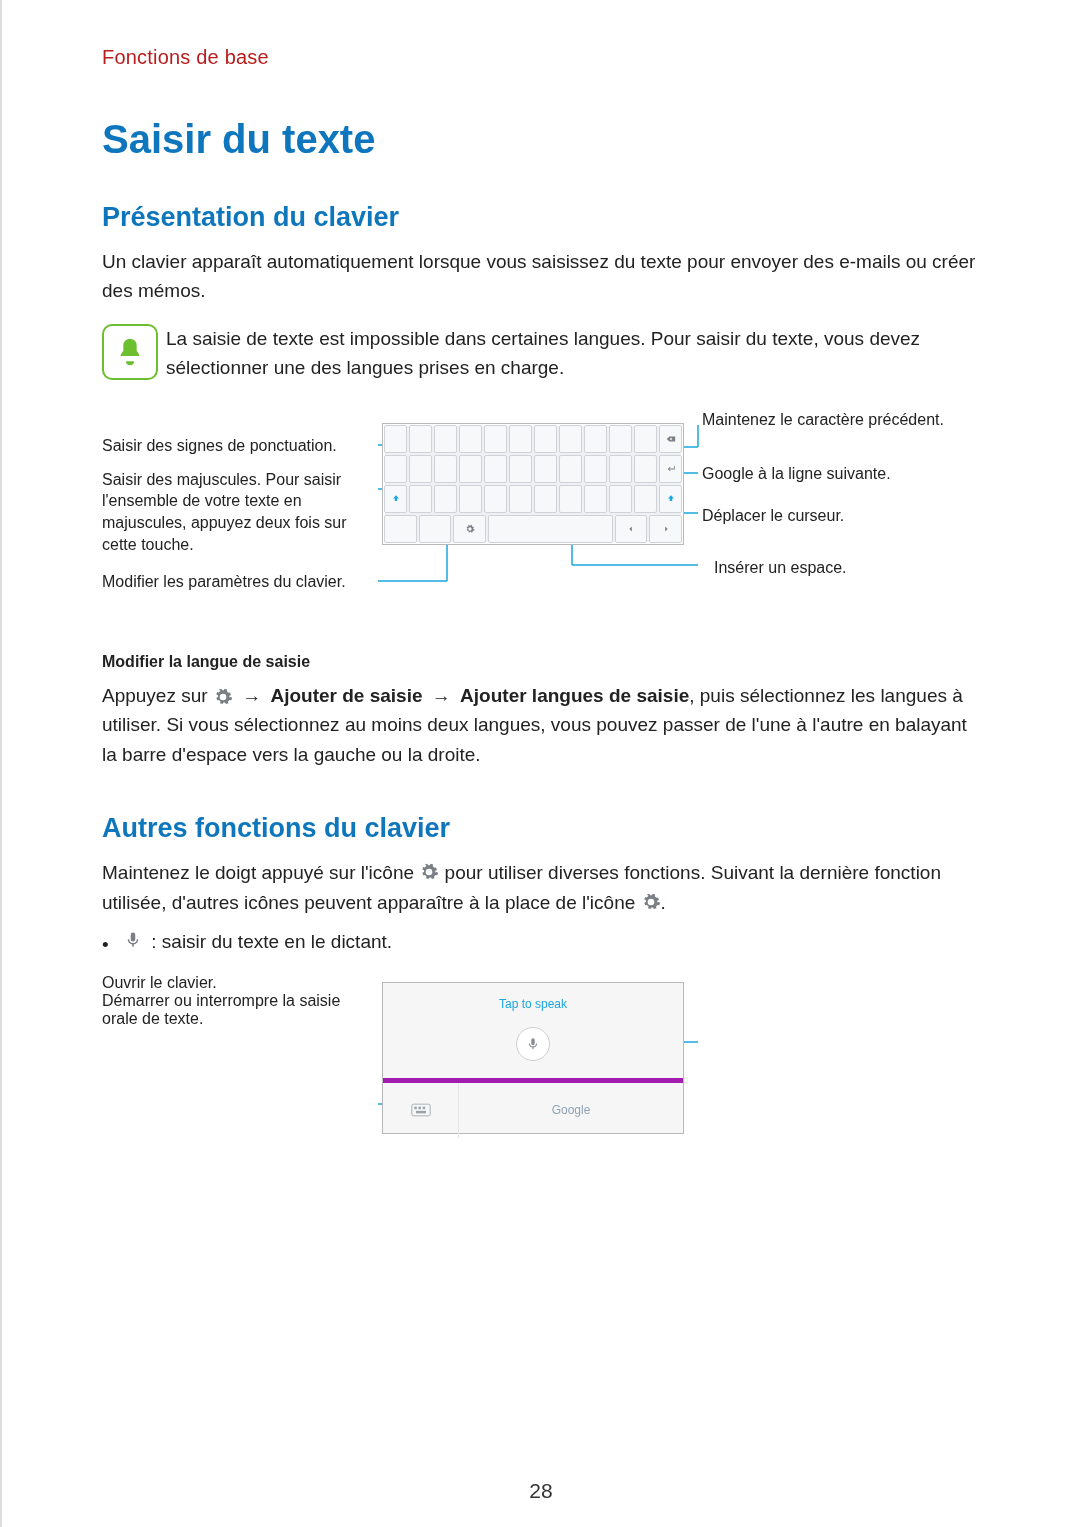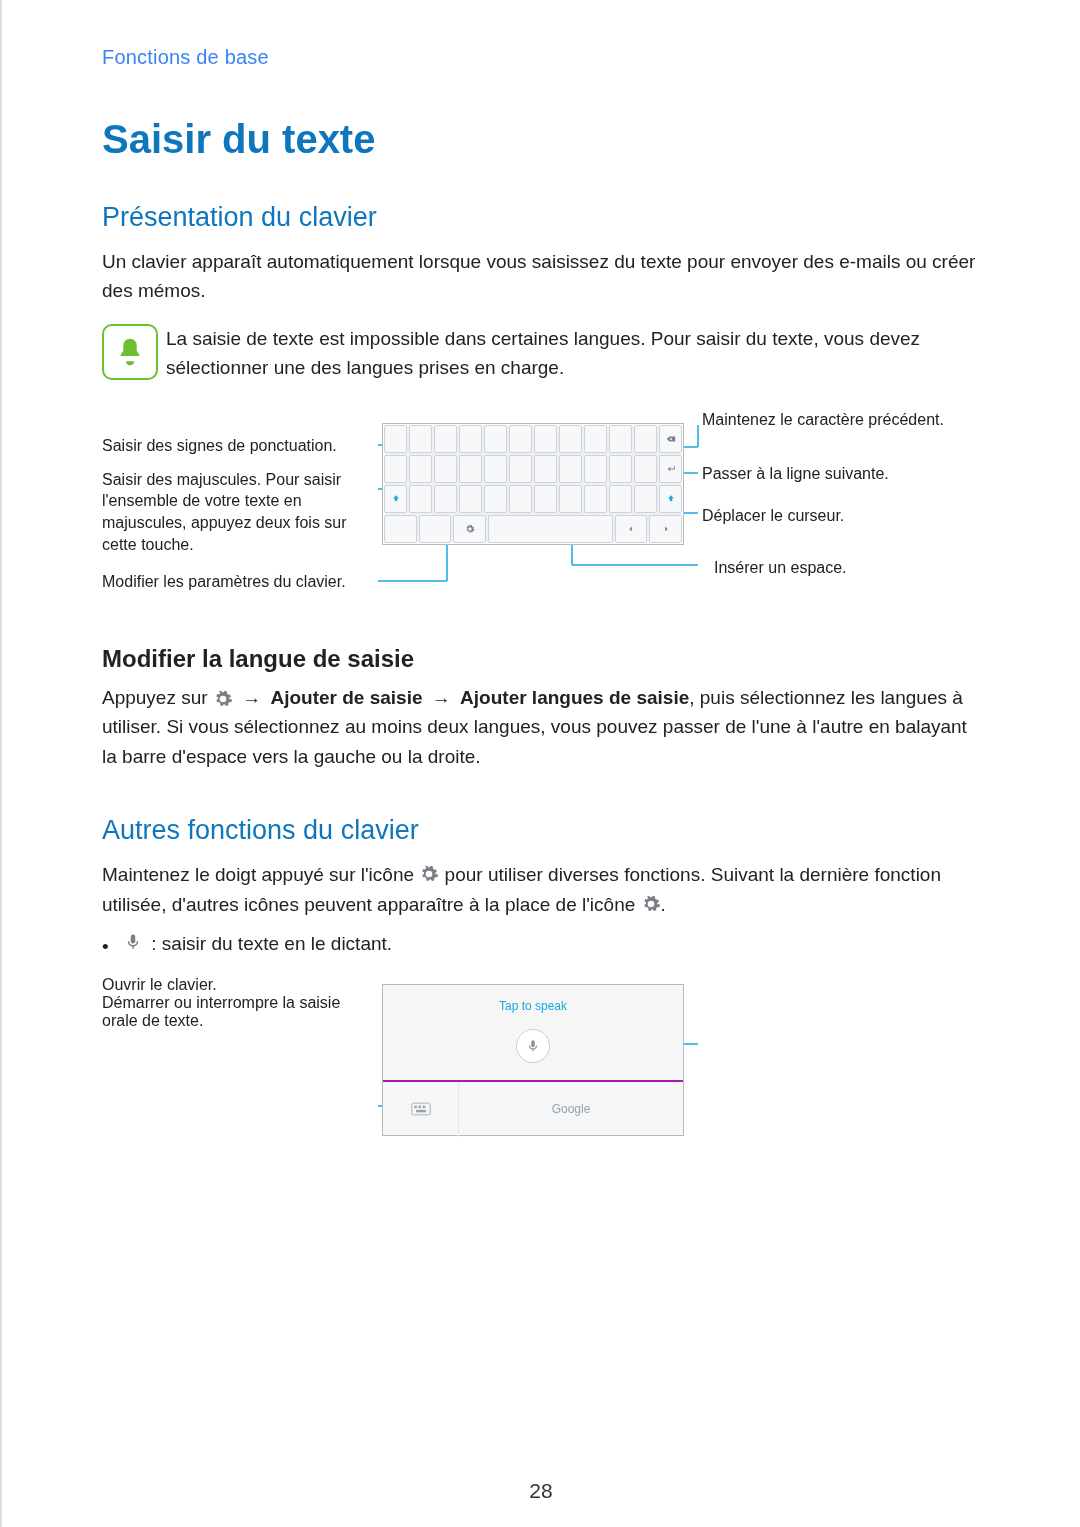--- a/index.html
+++ b/index.html
@@ -1,20 +1,20 @@
 <!DOCTYPE html>
 <html><head>
 <meta charset="utf-8">
 <style>
   html,body{margin:0;padding:0;background:#fff;color:#222;font-family:"Segoe UI","Helvetica Neue",Arial,sans-serif;}
   .page{width:1080px;min-height:1527px;margin:0 auto;box-sizing:border-box;padding:46px 100px 30px 100px;position:relative;border-left:2px solid #dcdcdc;}
-  .breadcrumb{font-size:20px;color:#3b82f6;letter-spacing:.2px;margin-bottom:48px;}
+  .breadcrumb{font-size:20px;color:#b91c1c;letter-spacing:.2px;margin-bottom:48px;}
   h1{font-size:40px;font-weight:700;color:#0e76bc;margin:0 0 40px 0;}
-  h2{font-size:27px;font-weight:400;color:#0e76bc;margin:0 0 14px 0;}
-  h3{font-size:24px;font-weight:700;color:#222;margin:26px 0 10px 0;}
+  h2{font-size:27px;font-weight:700;color:#0e76bc;margin:0 0 14px 0;}
+  h3{font-size:16px;font-weight:700;color:#222;margin:34px 0 10px 0;}
   p{font-size:19px;line-height:1.55;margin:0 0 8px 0;color:#222;}
   .notebox{display:flex;align-items:flex-start;gap:8px;margin:18px 0 26px 0;}
   .note-icon{width:52px;height:52px;border:2px solid #6cbf2e;border-radius:10px;display:flex;align-items:center;justify-content:center;flex:0 0 52px;}
   .note-icon svg{width:32px;height:32px;}
   .note-text{flex:1;font-size:19px;line-height:1.55;}
   .kbdiagram{position:relative;width:100%;height:210px;margin:8px 0 0 0;}
   .kbdiagram .lbl{position:absolute;font-size:16px;color:#222;line-height:1.35;}
   .kbdiagram .leftlbl{text-align:left;}
   .kbdiagram .rightlbl{text-align:left;}
   .kbd-img{position:absolute;left:280px;top:14px;width:300px;height:120px;border:1px solid #b8b8b8;background:#eef0f3;box-shadow:inset 0 0 0 2px #fff;}
@@ -26,21 +26,21 @@
   .leader{position:absolute;stroke:#1aa7df;stroke-width:1.5;fill:none;}
   .inlinepara .gear{vertical-align:middle;}
   .arrow{margin:0 4px;}
   .bold{font-weight:700;}
   .bullet-row{display:flex;align-items:flex-start;font-size:19px;margin:14px 0 0 0;}
   .bullet-dot{width:18px;flex:0 0 18px;margin-top:3px;}
   .mic-inline{vertical-align:middle;margin:0 4px;}
   .second-section{margin-top:44px;}
   .voicediagram{position:relative;width:100%;height:190px;margin:18px 0 0 0;}
   .voice-img{position:absolute;left:280px;top:8px;width:300px;height:150px;border:1px solid #b8b8b8;background:#f6f6f6;}
-  .voice-top{height:95px;border-bottom:2px solid #a21caf;position:relative;}
+  .voice-top{height:95px;border-bottom:5px solid #a21caf;position:relative;}
   .tap-label{position:absolute;top:14px;left:50%;transform:translateX(-50%);font-size:12px;color:#1aa7df;}
   .mic-circle{position:absolute;top:44px;left:50%;transform:translateX(-50%);width:32px;height:32px;border-radius:50%;border:1px solid #cfcfcf;background:#fff;display:flex;align-items:center;justify-content:center;}
   .voice-bottom{height:55px;display:flex;}
   .vbot-left{flex:0 0 75px;display:flex;align-items:center;justify-content:center;border-right:1px solid #e7e7e7;}
   .vbot-mid{flex:1;display:flex;align-items:center;justify-content:center;color:#8fa3b5;font-size:12px;}
   .pagenum{position:absolute;bottom:24px;left:50%;transform:translateX(-50%);font-size:21px;color:#333;}
   .gear{display:inline-flex;vertical-align:-3px;}
 </style>
 </head>
 <body>
@@ -63,21 +63,21 @@
     <div class="note-text">La saisie de texte est impossible dans certaines langues. Pour saisir du texte, vous devez sélectionner une des langues prises en charge.</div>
   </div>
 
   <div class="kbdiagram">
 
     <div class="lbl leftlbl" style="left:0;top:26px;width:270px;">Saisir des signes de ponctuation.</div>
     <div class="lbl leftlbl" style="left:0;top:60px;width:270px;">Saisir des majuscules. Pour saisir l'ensemble de votre texte en majuscules, appuyez deux fois sur cette touche.</div>
     <div class="lbl leftlbl" style="left:0;top:162px;width:270px;">Modifier les paramètres du clavier.</div>
 
     <div class="lbl rightlbl" style="left:600px;top:0;width:270px;">Maintenez le caractère précédent.</div>
-    <div class="lbl rightlbl" style="left:600px;top:54px;width:270px;">Passer à la ligne suivante.</div>
+    <div class="lbl rightlbl" style="left:600px;top:54px;width:270px;">Google à la ligne suivante.</div>
     <div class="lbl rightlbl" style="left:600px;top:96px;width:270px;">Déplacer le curseur.</div>
     <div class="lbl rightlbl" style="left:612px;top:148px;width:270px;">Insérer un espace.</div>
 
     <svg class="leader" style="left:0;top:0;width:100%;height:100%;position:absolute;">
       <line x1="276" y1="36" x2="296" y2="36"></line>
         <line x1="296" y1="36" x2="296" y2="55"></line>
       <line x1="276" y1="80" x2="302" y2="80"></line>
       <line x1="276" y1="172" x2="345" y2="172"></line>
         <line x1="345" y1="172" x2="345" y2="118"></line>
       <line x1="560" y1="38" x2="596" y2="38"></line>

